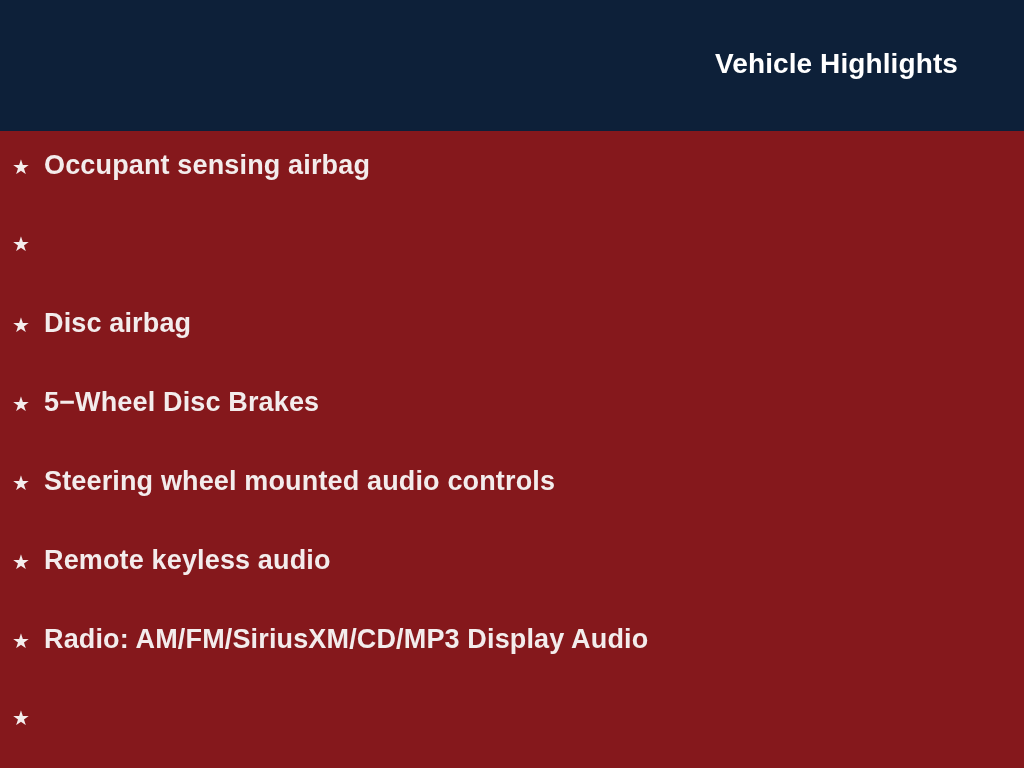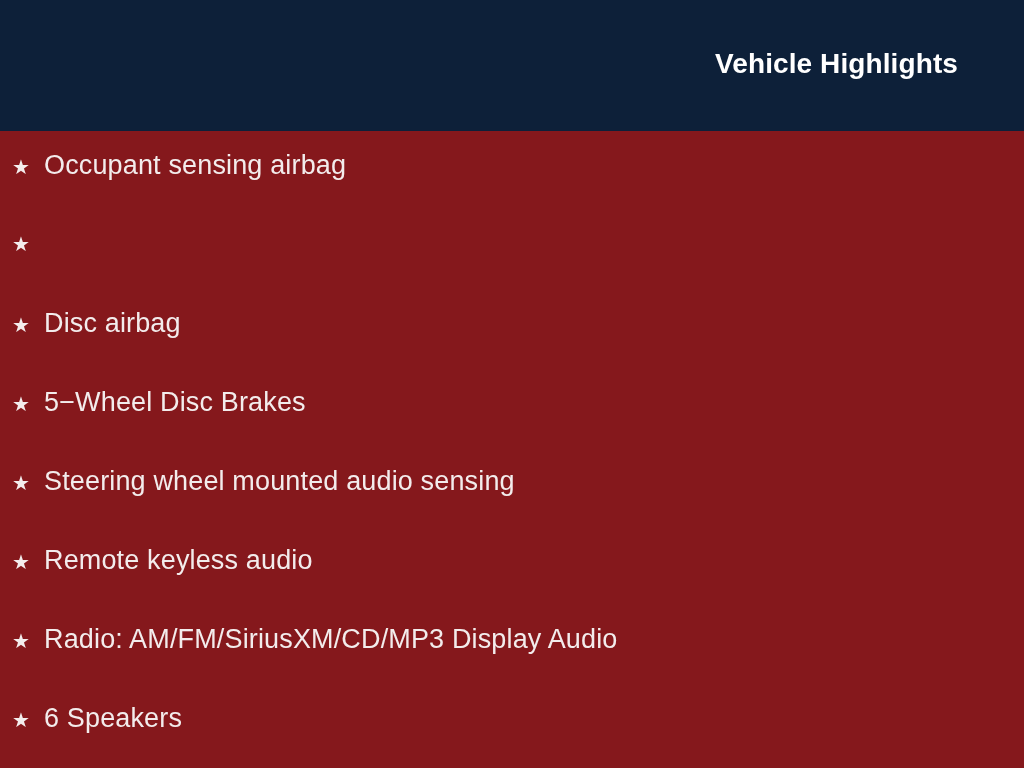--- a/index.html
+++ b/index.html
@@ -81,21 +81,21 @@
     line-height: 34px;
     color: #f4eded;
     text-align: left;
     user-select: none;
   }
 
   .highlight-text {
     flex: 0 1 auto;
     font-family: "Liberation Sans", sans-serif;
     font-size: 27px;
-    font-weight: normal;
+    font-weight: bold;
     line-height: 34px;
     color: #f3ecec;
     letter-spacing: 0.15px;
     white-space: nowrap;
   }
 </style>
 </head>
 <body>
 
 <div class="slide">
@@ -121,34 +121,33 @@
         <span class="highlight-text">Disc airbag</span>
       </li>
 
       <li class="highlight-item">
         <span class="bullet-star">★</span>
         <span class="highlight-text">5−Wheel Disc Brakes</span>
       </li>
 
       <li class="highlight-item">
         <span class="bullet-star">★</span>
-        <span class="highlight-text">Steering wheel mounted audio sensing</span>
+        <span class="highlight-text">Steering wheel mounted audio controls</span>
       </li>
 
       <li class="highlight-item">
         <span class="bullet-star">★</span>
         <span class="highlight-text">Remote keyless audio</span>
       </li>
 
       <li class="highlight-item">
         <span class="bullet-star">★</span>
         <span class="highlight-text">Radio: AM/FM/SiriusXM/CD/MP3 Display Audio</span>
       </li>
 
       <li class="highlight-item">
         <span class="bullet-star">★</span>
-        <span class="highlight-text">6 Speakers</span>
       </li>
 
     </ul>
   </div>
 
 </div>
 
 </body></html>

